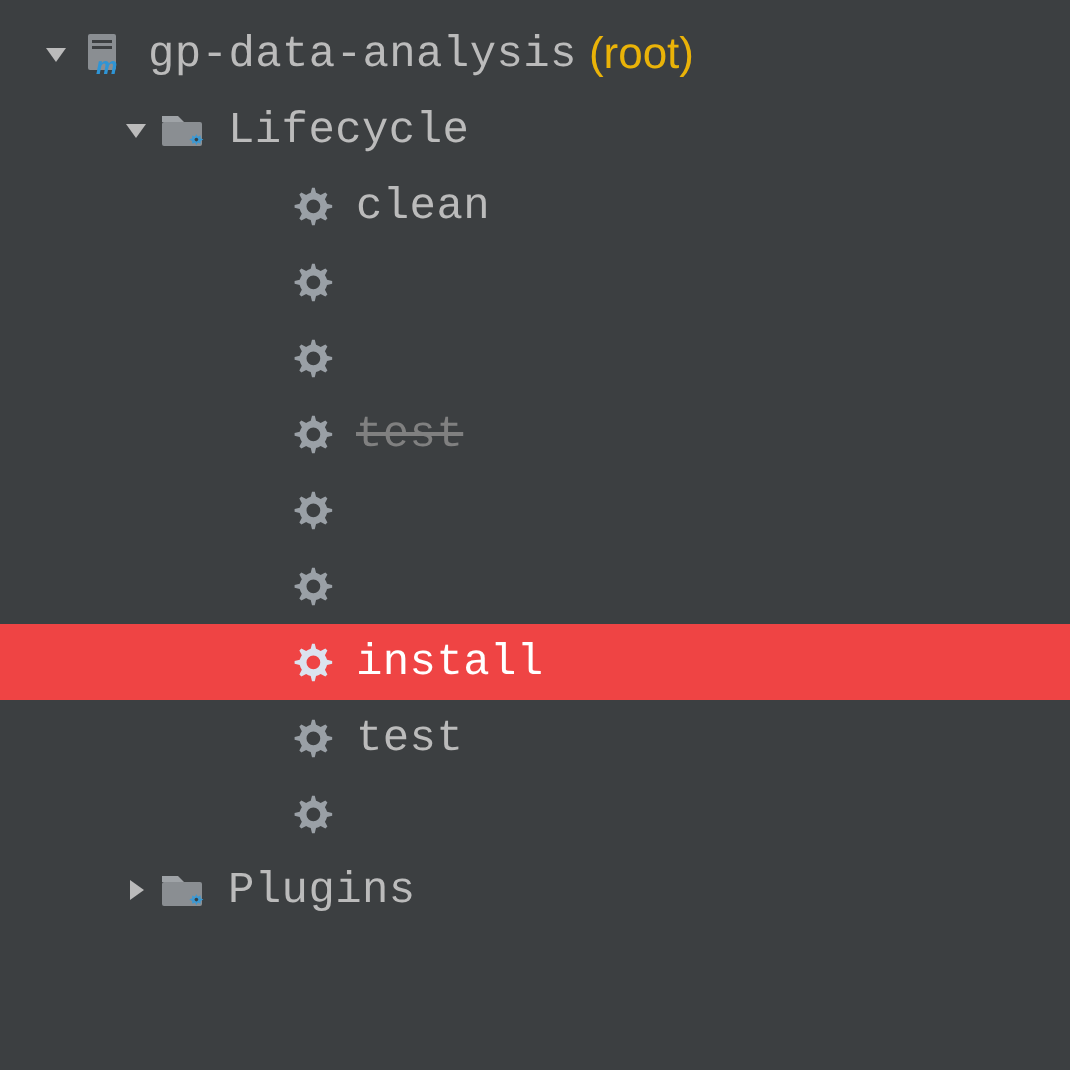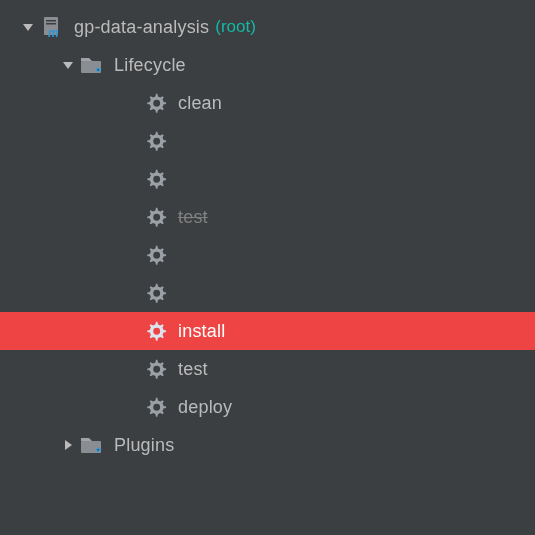--- a/index.html
+++ b/index.html
@@ -49,31 +49,32 @@
     .ind-2 { width: 122px; }
     .icon-slot {
       width: 28px;
       display: inline-flex;
       justify-content: center;
       align-items: center;
       flex-shrink: 0;
       margin-right: 8px;
     }
     .label {
-      font-size: 18px;
+      font-size: 22px;
       letter-spacing: 0.2px;
+      font-family: Liberation Mono, monospace;
     }
     .label.disabled {
       color: #808080;
       text-decoration: line-through;
     }
     .suffix {
-      color: #14b8a6;
+      color: #eab308;
       margin-left: 6px;
-      font-size: 17px;
+      font-size: 22px;
     }
     .row.selected .label {
       color: #ffffff;
     }
     
     .gear-path {
       fill: #9aa0a6;
     }
     .row.selected .gear-path {
       fill: #dbe3ef;
@@ -218,21 +219,20 @@
       <span class="label">test</span>
     </div>
     <div class="row">
       <div class="indent ind-2"></div>
       <span class="spacer-arrow"></span>
       <span class="icon-slot">
         <svg width="22" height="22" viewBox="0 0 24 24">
     <path class="gear-path" d="M12 2 L13.5 2 L14.2 4.8 C15.1 5.05 15.95 5.45 16.7 5.95 L19.3 4.6 L20.4 5.7 L19.05 8.3 C19.55 9.05 19.95 9.9 20.2 10.8 L23 11.5 L23 13 L20.2 13.7 C19.95 14.6 19.55 15.45 19.05 16.2 L20.4 18.8 L19.3 19.9 L16.7 18.55 C15.95 19.05 15.1 19.45 14.2 19.7 L13.5 22.5 L12 22.5 L11.3 19.7 C10.4 19.45 9.55 19.05 8.8 18.55 L6.2 19.9 L5.1 18.8 L6.45 16.2 C5.95 15.45 5.55 14.6 5.3 13.7 L2.5 13 L2.5 11.5 L5.3 10.8 C5.55 9.9 5.95 9.05 6.45 8.3 L5.1 5.7 L6.2 4.6 L8.8 5.95 C9.55 5.45 10.4 5.05 11.3 4.8 Z M12.75 8.5 A3.75 3.75 0 1 0 12.75 16 A3.75 3.75 0 1 0 12.75 8.5 Z"></path>
   </svg>
       </span>
-      <span class="label">deploy</span>
     </div>
   </div>
 
 <div class="row">
   <div class="indent ind-1"></div>
   <span class="arrow">
     <svg width="14" height="14" viewBox="0 0 14 14">
         <path d="M4 2 L11 7 L4 12 Z"></path>
       </svg>
   </span>

